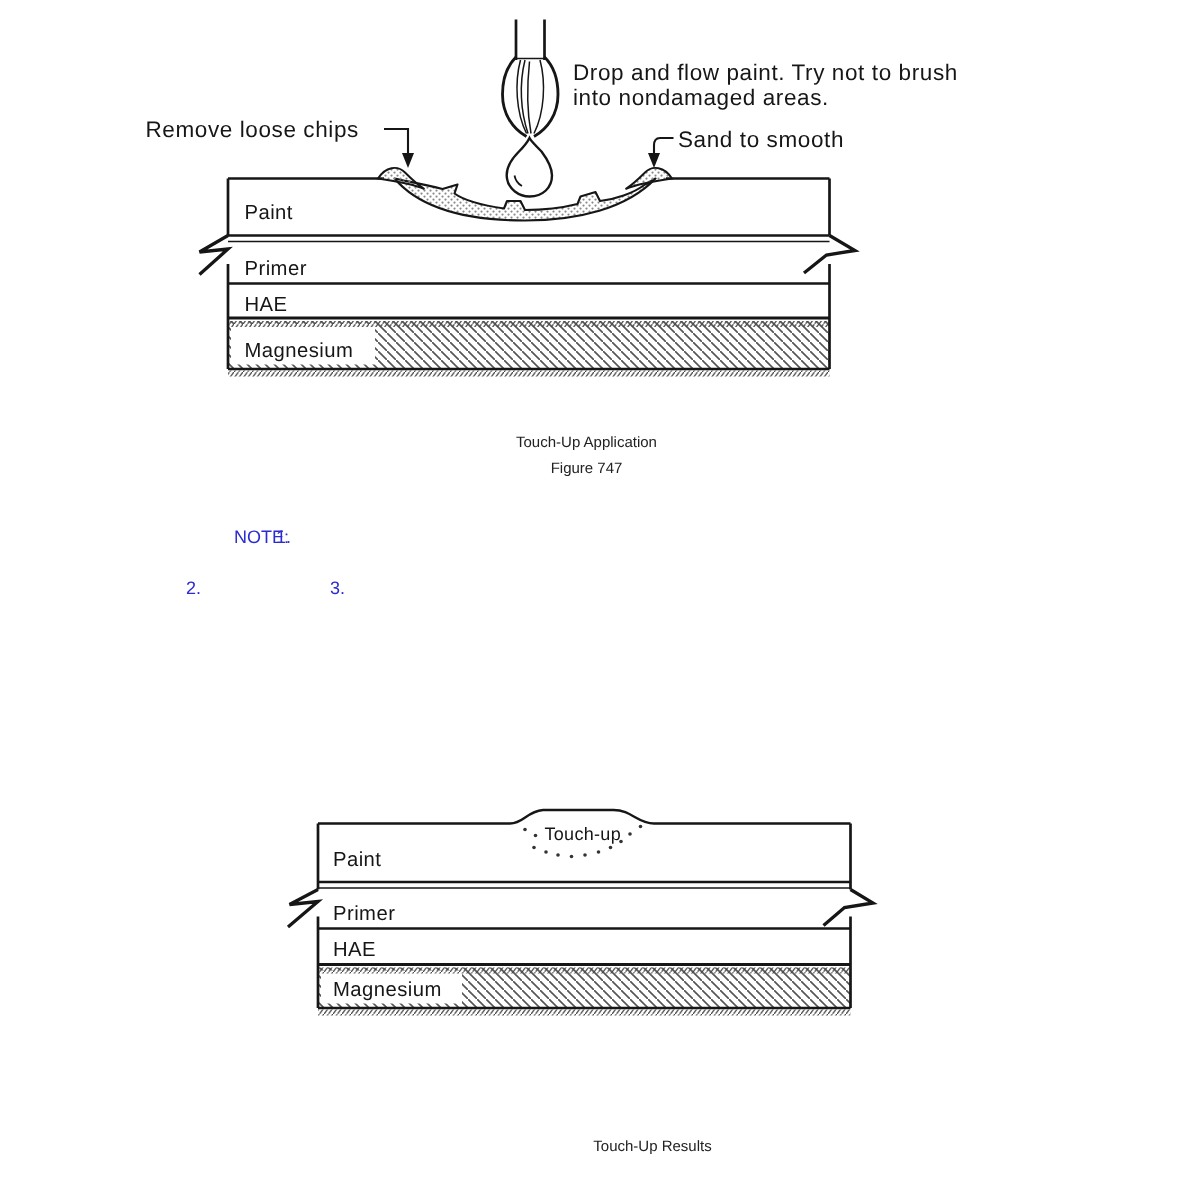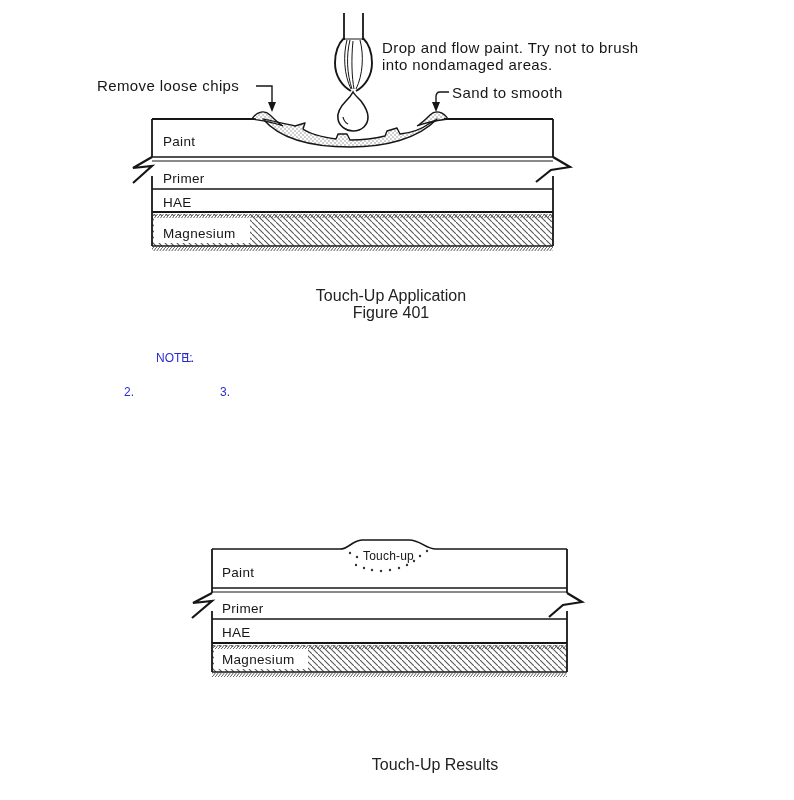--- a/index.html
+++ b/index.html
@@ -4,21 +4,21 @@
 <style>
   html,body{margin:0;padding:0;background:#ffffff;}
   .page{position:relative;width:794px;height:800px;background:#ffffff;
         font-family:"Liberation Sans",sans-serif;overflow:hidden;color:#161616;}
   svg{position:absolute;left:0;}
   svg text{font-family:"Liberation Sans",sans-serif;fill:#161616;}
   .ann{font-size:15px;letter-spacing:0.4px;}
   .layer{font-size:13.5px;letter-spacing:0.3px;}
   .touchup{font-size:12px;letter-spacing:0.2px;}
   .caption{position:absolute;left:0;width:782px;text-align:center;
-           font-size:16px;line-height:17px;color:#222222;}
+           font-size:10px;line-height:17px;color:#222222;}
   .note{position:absolute;left:124px;top:351px;display:grid;
         grid-template-columns:60px 36px auto;row-gap:19px;
         font-size:12px;line-height:15px;color:#2b2bd1;}
   .note .lbl{margin-left:32px;}
 </style>
 </head>
 <body>
 
 <div class="page">
 
@@ -93,21 +93,21 @@
 
       <text class="layer" x="163" y="146">Paint</text>
       <text class="layer" x="163" y="183">Primer</text>
       <text class="layer" x="163" y="207">HAE</text>
       <text class="layer" x="163" y="238">Magnesium</text>
     </g>
   </svg>
 
   <div class="caption" style="top:287px;">
     <div>Touch-Up Application</div>
-    <div>Figure 401</div>
+    <div>Figure 747</div>
   </div>
 
   <div class="note">
     <div class="lbl">NOTE:</div>
     <div>1.</div>
 
     <div></div>
     <div>2.</div>
 
     <div></div>

